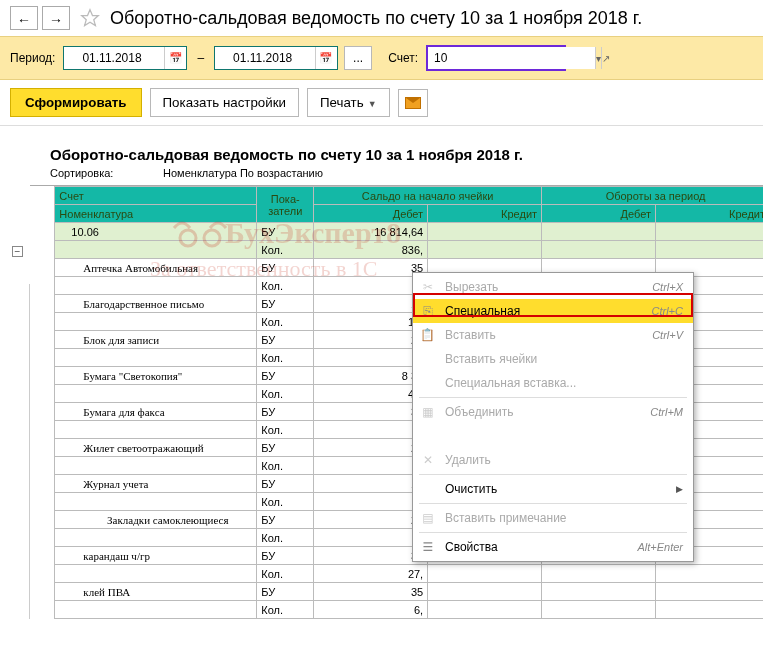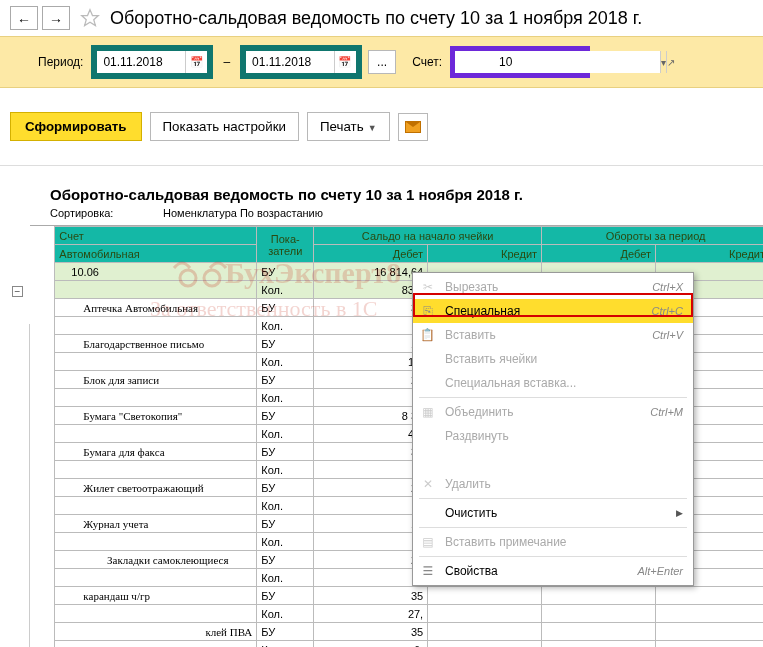--- a/index.html
+++ b/index.html
@@ -37,25 +37,26 @@
   }
   .period-bar {
     background: #fde9a6;
     padding: 8px 10px;
     display: flex;
     align-items: center;
     gap: 6px;
     border-top: 1px solid #e8d080;
     border-bottom: 1px solid #e8d080;
   }
-  .period-bar label { margin-right: 2px; margin-left: 28px; }
+  .period-bar label { margin-right: 2px; }
   .date-field {
     display: flex;
-    border: 6px solid #0f766e;
-    background: #fff;
+    border: 1px solid #0f766e;
+    background: #fff;
+    padding-left: 12px;
   }
   .date-field input {
     border: none;
     padding: 4px 6px;
     width: 88px;
     font-size: 12px;
     outline: none;
   }
   .date-field .cal-btn {
     width: 22px;
@@ -68,42 +69,41 @@
   .dash { margin: 0 4px; }
   .small-btn {
     border: 1px solid #b8b8b8;
     background: #fff;
     padding: 4px 8px;
     cursor: pointer;
     font-size: 12px;
   }
   .account-field {
     display: flex;
-    border: 5px solid #6d28d9;
+    border: 2px solid #6d28d9;
     background: #fff;
     width: 140px;
-    padding-left: 38px;
   }
   .account-field input {
     border: none;
     padding: 4px 6px;
     flex: 1;
     font-size: 12px;
     outline: none;
   }
   .account-field .dd-btn, .account-field .open-btn {
     width: 20px;
     border-left: 1px solid #ccc;
     display: flex; align-items: center; justify-content: center;
     cursor: pointer;
     font-size: 10px;
     color: #666;
   }
   .toolbar {
-    padding: 24px 10px;
+    padding: 8px 10px;
     display: flex;
     gap: 8px;
     align-items: center;
     border-bottom: 1px solid #ddd;
   }
   .btn-yellow {
     background: #ffdd2d;
     border: 1px solid #d4b000;
     padding: 6px 14px;
     font-weight: bold;
@@ -317,21 +317,21 @@
         <tr>
           <th class="col-tree" rowspan="2"></th>
           <th class="col-tree2" rowspan="2"></th>
           <th class="col-name" style="text-align:left">Счет</th>
           <th class="col-ind" rowspan="2" style="white-space:pre-line">Пока-
 затели</th>
           <th colspan="2">Сальдо на начало ячейки</th>
           <th colspan="2">Обороты за период</th>
         </tr>
         <tr>
-          <th class="col-name" style="text-align:left">Автомобильная</th>
+          <th class="col-name" style="text-align:left">Номенклатура</th>
           <th class="col-num">Дебет</th>
           <th class="col-num">Кредит</th>
           <th class="col-num">Дебет</th>
           <th class="col-num">Кредит</th>
         </tr>
       </thead>
       <tbody id="grid-body">
           <tr class="row-green">
             <td class="col-tree"></td>
             <td class="col-tree2"></td>
@@ -528,21 +528,21 @@
             <td class="col-name indent2" style="text-align: left;"></td>
             <td class="col-ind" style="text-align: left;">Кол.</td>
             <td class="col-num">27,</td>
             <td class="col-num"></td>
             <td class="col-num"></td>
             <td class="col-num"></td>
           </tr>
           <tr class="row-white">
             <td class="col-tree"></td>
             <td class="col-tree2"></td>
-            <td class="col-name indent2" style="text-align: right;">клей ПВА</td>
+            <td class="col-name indent2" style="text-align: left;">клей ПВА</td>
             <td class="col-ind" style="text-align: left;">БУ</td>
             <td class="col-num">35</td>
             <td class="col-num"></td>
             <td class="col-num"></td>
             <td class="col-num"></td>
           </tr>
           <tr class="row-white">
             <td class="col-tree"></td>
             <td class="col-tree2"></td>
             <td class="col-name indent2" style="text-align: left;"></td>
@@ -592,24 +592,20 @@
     <span class="mi-text">Специальная вставка...</span>
   </div>
   <div class="sep"></div>
   <div class="item disabled">
     <span class="mi-icon">▦</span>
     <span class="mi-text">Объединить</span>
     <span class="mi-shortcut">Ctrl+M</span>
   </div>
   <div class="item disabled">
     <span class="mi-icon"></span>
-    <span class="mi-text">Раздвинуть</span>
-  </div>
-  <div class="item disabled">
-    <span class="mi-icon"></span>
   </div>
   <div class="item disabled">
     <span class="mi-icon">✕</span>
     <span class="mi-text">Удалить</span>
   </div>
   <div class="sep"></div>
   <div class="item">
     <span class="mi-icon"></span>
     <span class="mi-text">Очистить</span>
     <span class="sub-arrow">▶</span>

